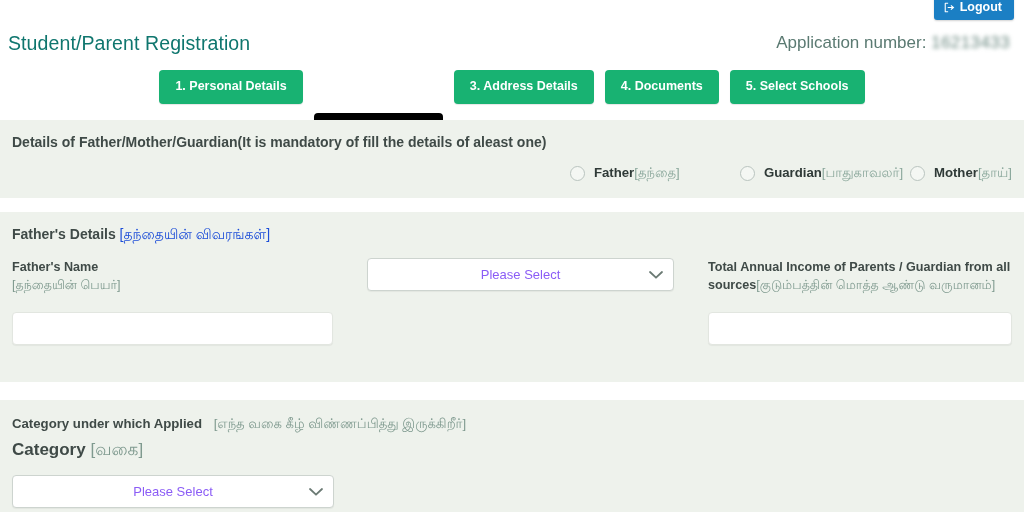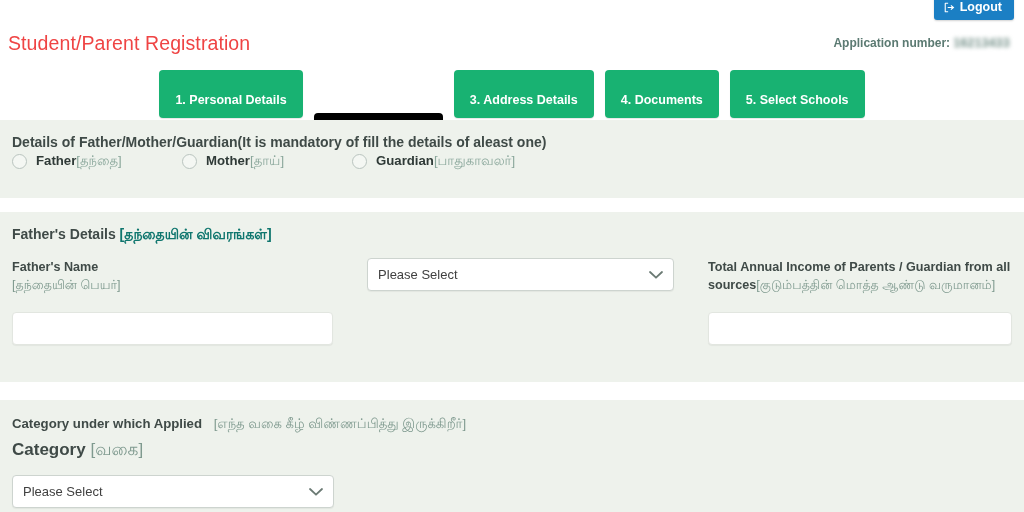--- a/index.html
+++ b/index.html
@@ -29,49 +29,49 @@
 
   
   .header {
     position: absolute; top: 26px; left: 0; right: 0;
     height: 34px;
     padding: 0 14px 0 8px;
     display: flex; align-items: center; justify-content: space-between;
   }
   .page-title {
     font-size: 19.5px;
-    color: #ef4444;
+    color: #0f766e;
     font-weight: 400;
     letter-spacing: .1px;
   }
   .app-number {
-    font-size: 12px;
+    font-size: 17px;
     color: #5b7a72;
-    font-weight: 700;
+    font-weight: 400;
     white-space: nowrap;
   }
   .app-number .num {
     color: #6c8a82;
     filter: blur(1.9px);
     letter-spacing: .4px;
   }
 
   
   .steps {
     position: absolute; top: 70px; left: 0; right: 0;
     display: flex; justify-content: center; align-items: flex-start;
     gap: 11px;
   }
   .step-btn {
     background: #18b272;
     color: #ffffff;
     font-size: 12.5px;
     font-weight: 700;
     border-radius: 4px;
-    padding: 24px 16px 11px;
+    padding: 10px 16px 11px;
     line-height: 1;
     white-space: nowrap;
     box-shadow: 0 1px 1px rgba(0,0,0,.10);
   }
   .step-btn.active { background: #000000; margin-top: 43px; }
 
   
   .panel {
     position: absolute; left: 0; right: 0;
     background: #eef2ec;
@@ -80,26 +80,27 @@
   #panel-guardian { top: 120px; height: 78px; }
   #panel-father   { top: 212px; height: 170px; }
   #panel-category { top: 400px; height: 112px; }
 
   .panel-heading {
     font-size: 14px;
     font-weight: 700;
     color: #3f4a47;
     padding-top: 14px;
   }
-  .panel-heading .ta { font-weight: 700; color: #0f766e; }
+  .panel-heading .ta { font-weight: 400; color: #1d4ed8; }
 
   
   .radio-row {
     display: flex; align-items: center;
-    margin-top: 3px;
+    margin-top: 15px;
+    justify-content: flex-end;
   }
   .radio-item { display: flex; align-items: center; gap: 9px; }
   .radio-item:nth-child(1) { width: 170px; }
   .radio-item:nth-child(2) { width: 170px; }
   .radio-dot {
     width: 15px; height: 15px; border-radius: 50%;
     border: 1.6px solid #b9c4bf;
     background: #f4f7f3;
     flex: none;
   }
@@ -138,22 +139,23 @@
   .select-box {
     position: relative;
     width: 100%;
     height: 33px;
     background: #ffffff;
     border: 1px solid #cdd4cf;
     border-radius: 4px;
     display: flex; align-items: center;
     padding: 0 10px;
     font-size: 13px;
-    color: #404040;
+    color: #8b5cf6;
     box-shadow: 0 1px 1px rgba(0,0,0,.05);
+    justify-content: center;
   }
   .select-box .chev {
     position: absolute; right: 10px; top: 50%;
     transform: translateY(-50%);
     display: inline-flex;
   }
 
   
   .cat-line1 {
     font-size: 13.2px; font-weight: 700; color: #3f4a47;
@@ -203,27 +205,27 @@
     <div class="radio-row">
       <div class="radio-item">
         <span class="radio-dot"></span>
         <span class="radio-label">
           <span>Father</span><span class="ta">[தந்தை]</span>
         </span>
       </div>
       <div class="radio-item">
         <span class="radio-dot"></span>
         <span class="radio-label">
-          <span>Mother</span><span class="ta">[தாய்]</span>
+          <span>Guardian</span><span class="ta">[பாதுகாவலர்]</span>
         </span>
       </div>
       <div class="radio-item">
         <span class="radio-dot"></span>
         <span class="radio-label">
-          <span>Guardian</span><span class="ta">[பாதுகாவலர்]</span>
+          <span>Mother</span><span class="ta">[தாய்]</span>
         </span>
       </div>
     </div>
   </div>
 
   <div class="panel" id="panel-father">
     <div class="panel-heading">
       <span>Father's Details </span><span class="ta">[தந்தையின் விவரங்கள்]</span>
     </div>
 

